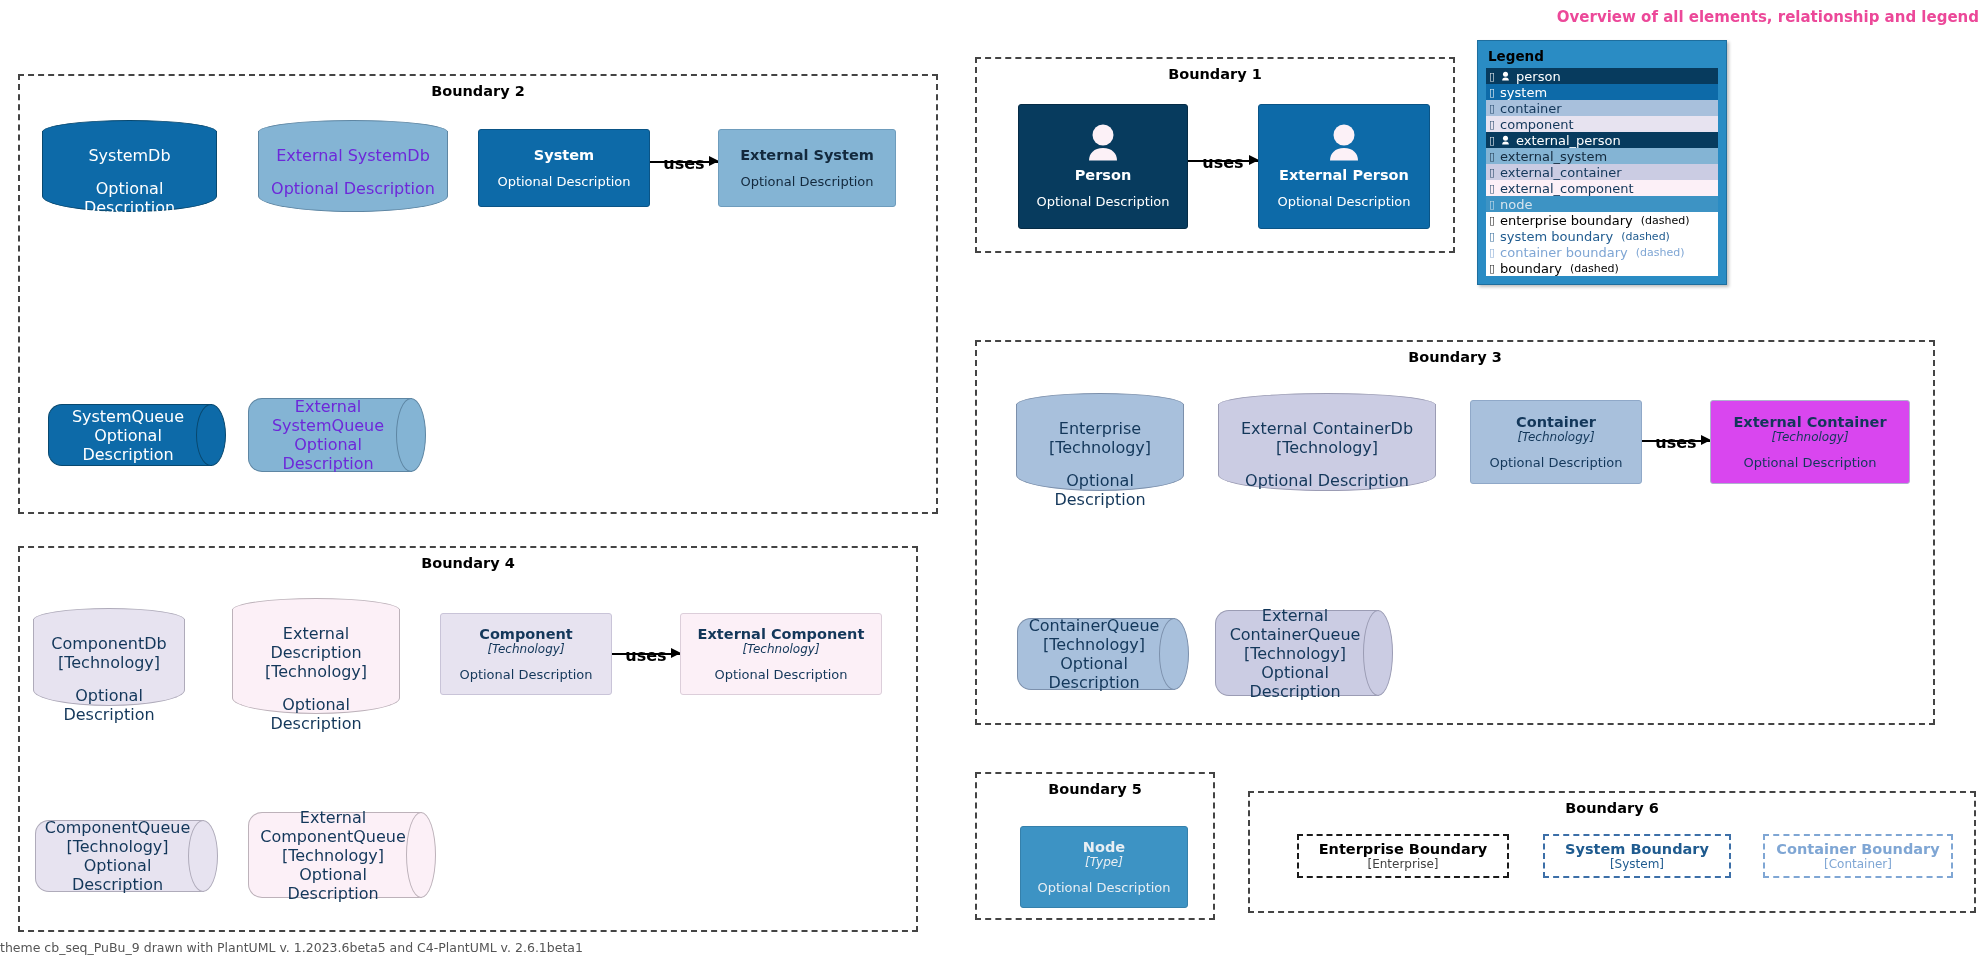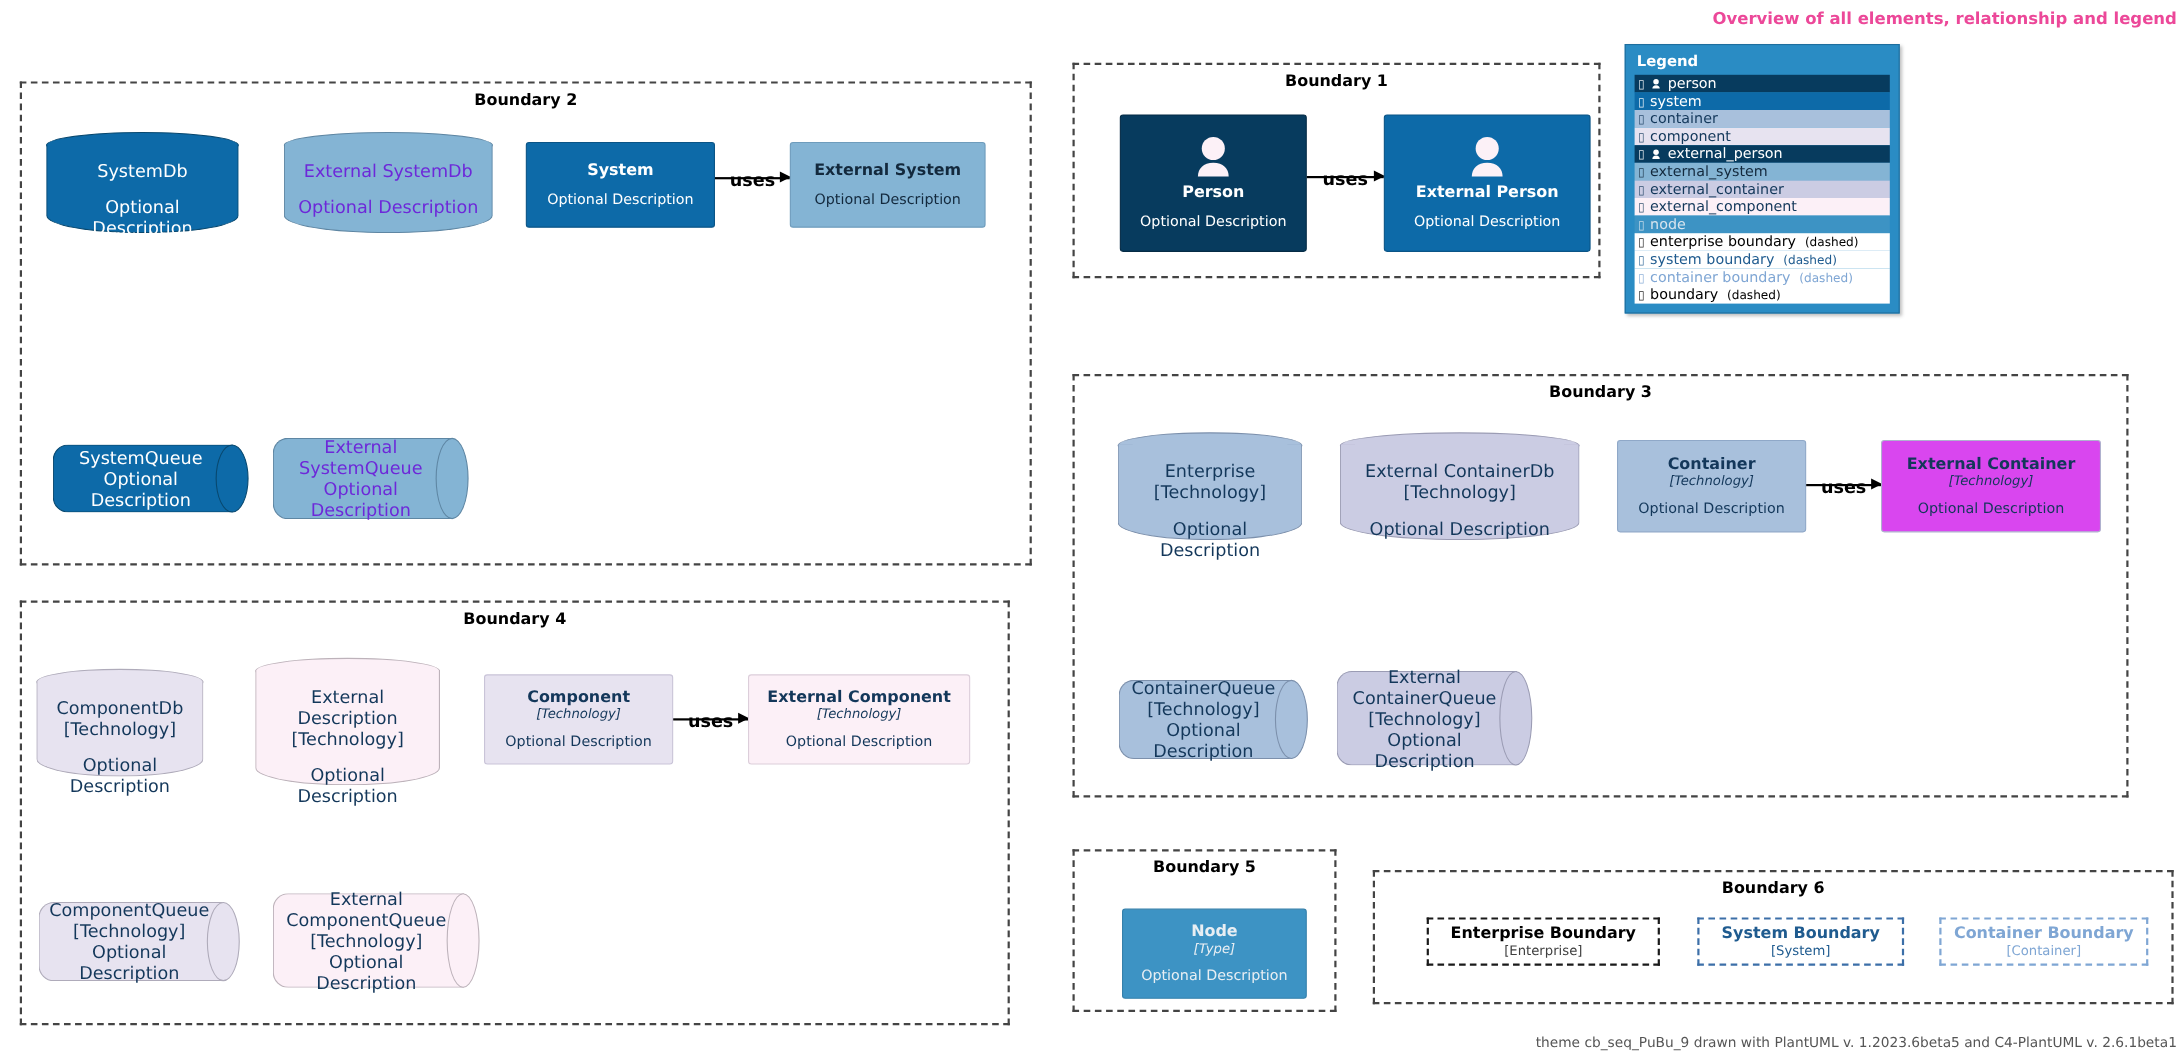--- a/index.html
+++ b/index.html
@@ -8,21 +8,21 @@
     width:1979px;height:959px;position:relative;overflow:hidden;
     -webkit-font-smoothing:antialiased;
   }
 
   
   #diagram-title{
     position:absolute;left:0;top:8px;width:1979px;text-align:right;
     font-size:15px;font-weight:bold;color:#ec4899;
   }
   #diagram-footer{
-    position:absolute;left:0;top:940px;width:1979px;text-align:right;
+    position:absolute;left:0;top:940px;width:1979px;text-align:left;
     font-size:12.5px;color:#555;
   }
 
   
   .boundary{position:absolute;box-sizing:border-box;}
   .boundary.b-default{border:2px dashed #444;}
   .boundary.b-enterprise{border:2px dashed #1a1a1a;}
   .boundary.b-system{border:2px dashed #3C6FA8;}
   .boundary.b-container{border:2px dashed #7FA6D4;}
   .boundary-label{
@@ -100,21 +100,21 @@
   .rel .head{position:absolute;right:-1px;top:50%;transform:translateY(-50%);
       width:0;height:0;border-top:5px solid transparent;border-bottom:5px solid transparent;
       border-left:10px solid #000;}
   .rel .lbl{position:absolute;left:50%;transform:translateX(-50%);bottom:6px;
       font-size:16px;font-weight:bold;color:#000;white-space:nowrap;}
 
   
   #legend{position:absolute;left:1477px;top:40px;width:250px;
       background:#2A8CC4;border:1px solid #1E6E9E;padding:6px 8px 8px 8px;
       box-sizing:border-box;box-shadow:2px 2px 3px rgba(0,0,0,.25);}
-  #legend .lg-title{font-size:13.5px;font-weight:bold;color:#ffffff;margin:1px 0 4px 2px;}
+  #legend .lg-title{font-size:13.5px;font-weight:bold;color:#000000;margin:1px 0 4px 2px;}
   .lg-row{display:flex;align-items:center;gap:5px;height:16px;padding:0 3px;
       box-sizing:border-box;font-size:13px;white-space:nowrap;}
   .lg-row .sq{flex:0 0 auto;font-size:11px;line-height:1;opacity:.85;}
   .lg-row .pi{flex:0 0 auto;}
   .lg-row .lg-label{line-height:1;}
   .lg-row .lg-note{font-size:11px;margin-left:3px;}
 </style>
 </head>
 <body>
 
@@ -250,21 +250,21 @@
   <div class="nm">Person</div>
   <div class="desc">Optional Description</div>
 </div>
 
 <div class="rel" style="left:1188px;top:142px;width:70px;height:36px;">
   <div class="line"></div>
   <div class="head"></div>
   <div class="lbl">uses</div>
 </div>
 
-<div class="el box f-ext-person" style="left:1258px;top:104px;width:188px;height:125px;">
+<div class="el box f-ext-person" style="left:1258px;top:104px;width:172px;height:125px;">
   <svg class="person-icon" width="46" height="42" viewBox="0 0 46 42" aria-hidden="true">
     <circle cx="23" cy="12" r="10.5" fill="#FCF1F7"></circle>
     <path d="M23 25c-9 0-14 5.5-14 12.5h28C37 30.5 32 25 23 25z" fill="#FCF1F7"></path>
   </svg>
   <div class="nm">External Person</div>
   <div class="desc">Optional Description</div>
 </div>
 
 <div class="boundary b-default" style="left:975px;top:340px;width:960px;height:385px;">
   <div class="boundary-label">Boundary 3</div>

